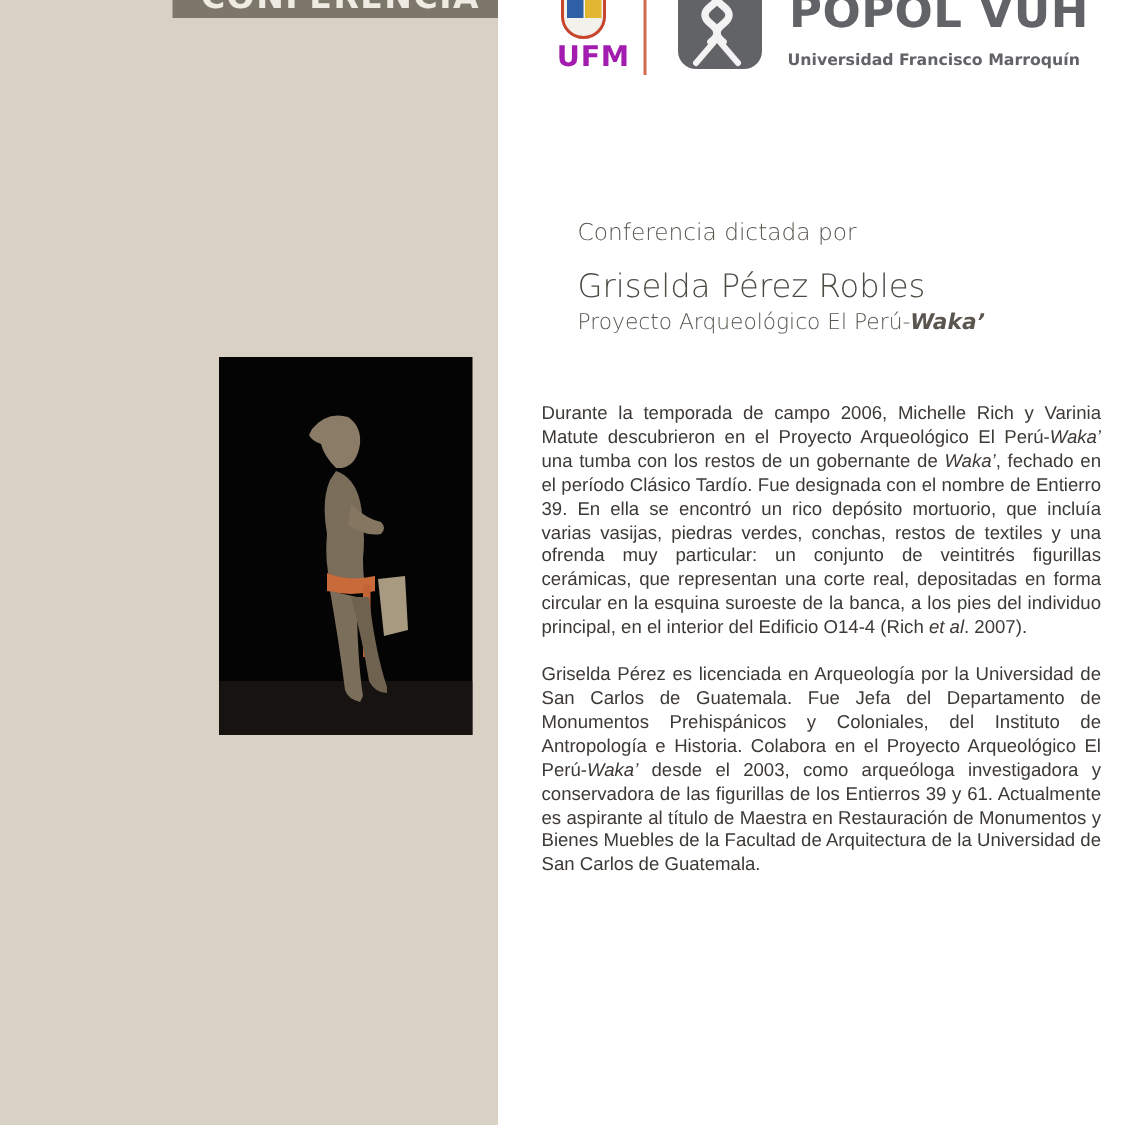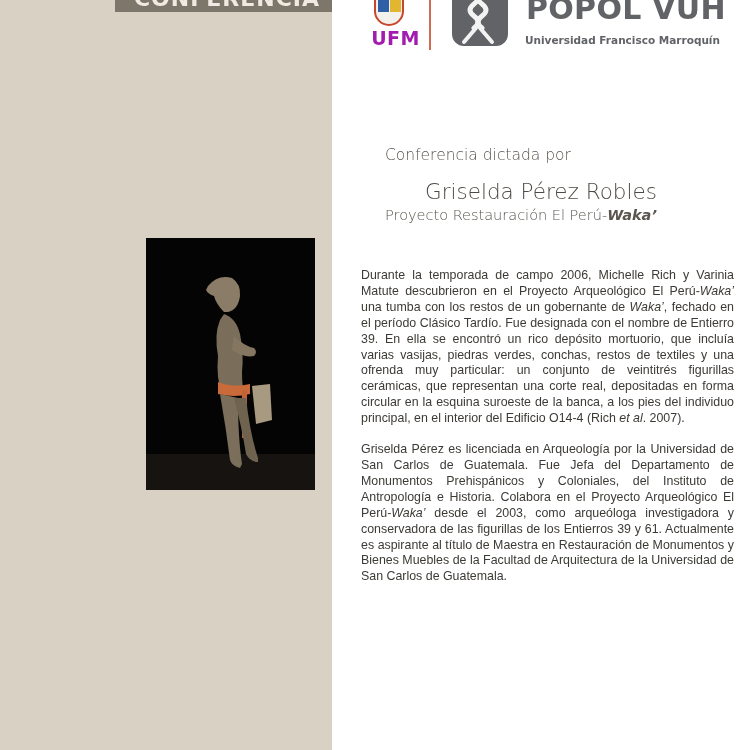--- a/index.html
+++ b/index.html
@@ -58,21 +58,21 @@
   }
   .pv-sub {
     position: absolute; left: 525px; top: 34px; font-weight: bold;
     font-size: 10.5px; color: #616366; letter-spacing: 0px;
   }
 
   .lecture {
     position: absolute; left: 371px; top: 145px; color: #5a564f; margin-left: 14px;
   }
   .lecture .intro { font-size: 15.5px; font-weight: 200; line-height: 20px; }
-  .lecture .name { font-size: 21.5px; font-weight: 200; line-height: 28px; margin-top: 13px; color:#4e4a44;text-align:right; }
+  .lecture .name { font-size: 21.5px; font-weight: 200; line-height: 28px; margin-top: 13px; color:#4e4a44; }
   .lecture .proj { font-size: 14.5px; font-weight: 200; line-height: 18px; }
   .lecture em { font-style: italic; font-weight: bold; }
 
   .body {
     position: absolute; left: 361px; top: 268px; width: 373px;
     font-family: "Liberation Sans", sans-serif;
     font-size: 12.4px; line-height: 15.9px; color: #3d3a36;
     text-align: justify;
   }
   .body p { margin: 0 0 15px 0; }
@@ -121,19 +121,19 @@
     <line x1="24" y1="40" x2="12" y2="54" stroke="#f3f3f3" stroke-width="4" stroke-linecap="round"></line>
     <line x1="28" y1="40" x2="40" y2="54" stroke="#f3f3f3" stroke-width="4" stroke-linecap="round"></line>
   </svg>
 </div>
 <div class="pv-title">POPOL VUH</div>
 <div class="pv-sub">Universidad Francisco Marroquín</div>
 
 <div class="lecture">
   <div class="intro">Conferencia dictada por</div>
   <div class="name">Griselda Pérez Robles</div>
-  <div class="proj"><span>Proyecto Restauración El Perú-</span><em>Waka’</em></div>
+  <div class="proj"><span>Proyecto Arqueológico El Perú-</span><em>Waka’</em></div>
 </div>
 
 <div class="body">
   <p><span>Durante la temporada de campo 2006, Michelle Rich y Varinia Matute descubrieron en el Proyecto Arqueológico El Perú-</span><i>Waka’</i><span> una tumba con los restos de un gobernante de </span><i>Waka’</i><span>, fechado en el período Clásico Tardío. Fue designada con el nombre de Entierro 39. En ella se encontró un rico depósito mortuorio, que incluía varias vasijas, piedras verdes, conchas, restos de textiles y una ofrenda muy particular: un conjunto de veintitrés figurillas cerámicas, que representan una corte real, depositadas en forma circular en la esquina suroeste de la banca, a los pies del individuo principal, en el interior del Edificio O14-4 (Rich </span><i>et al</i><span>. 2007).</span></p>
   <p><span>Griselda Pérez es licenciada en Arqueología por la Universidad de San Carlos de Guatemala. Fue Jefa del Departamento de Monumentos Prehispánicos y Coloniales, del Instituto de Antropología e Historia. Colabora en el Proyecto Arqueológico El Perú-</span><i>Waka’</i><span> desde el 2003, como arqueóloga investigadora y conservadora de las figurillas de los Entierros 39 y 61. Actualmente es aspirante al título de Maestra en Restauración de Monumentos y Bienes Muebles de la Facultad de Arquitectura de la Universidad de San Carlos de Guatemala.</span></p>
 </div>
 
 </body></html>

